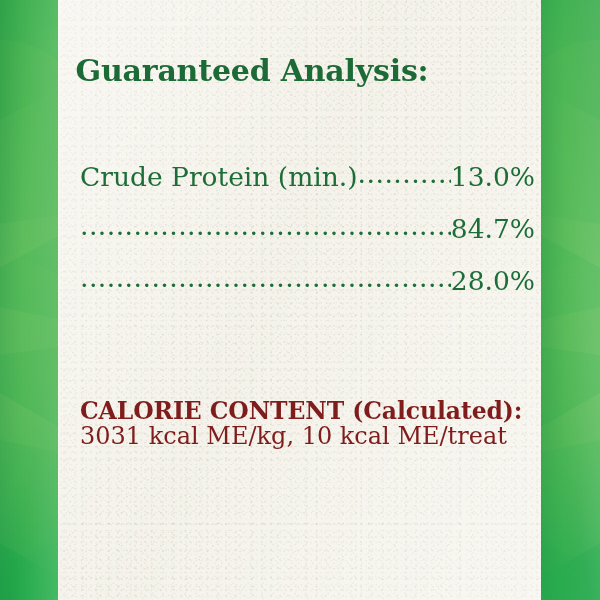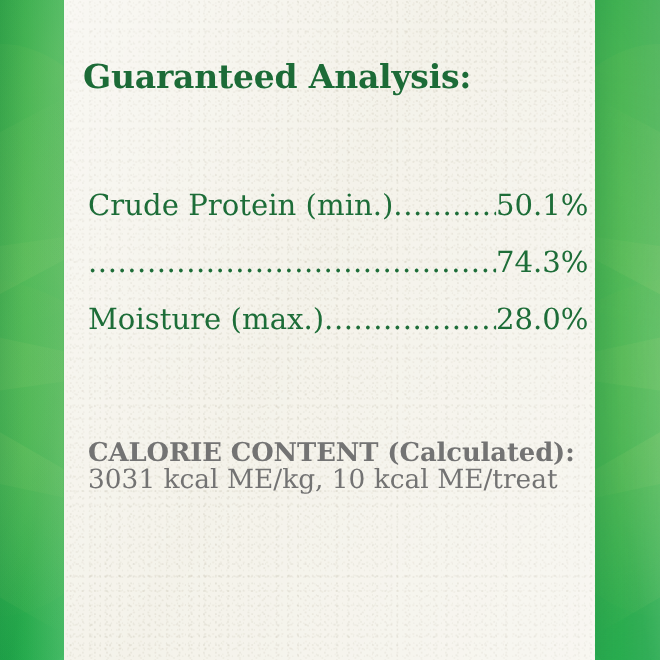--- a/index.html
+++ b/index.html
@@ -137,21 +137,21 @@
   .nutrient-list {
     position: absolute;
     left: 22px;
     top: 150px;
     width: 455px;
   }
   .nutrient-row {
     position: relative;
     height: 52px;
     display: flex;
-    align-items: flex-end;
+    align-items: center;
     color: #1d6d38;
     font-family: "DejaVu Serif", "Liberation Serif", serif;
     font-size: 26.5px;
     font-weight: normal;
     white-space: nowrap;
   }
   .nutrient-label { flex: 0 0 auto; }
   .nutrient-leader {
     flex: 1 1 auto;
     overflow: hidden;
@@ -167,21 +167,21 @@
     letter-spacing: 0.5px;
     color: #1d6d38;
   }
   .nutrient-value { flex: 0 0 auto; }
 
   .calorie-block {
     position: absolute;
     left: 22px;
     top: 400px;
     width: 460px;
-    color: #737373;
+    color: #7f1d1d;
     font-family: "DejaVu Serif", "Liberation Serif", serif;
   }
   .calorie-heading {
     font-size: 23.5px;
     font-weight: bold;
     letter-spacing: -0.1px;
     line-height: 1.0;
     white-space: nowrap;
   }
   .calorie-detail {
@@ -231,31 +231,30 @@
 
   <div class="content">
 
     <div class="panel-title">Guaranteed Analysis:</div>
 
     <div class="nutrient-list">
 
       <div class="nutrient-row">
         <span class="nutrient-label">Crude Protein (min.)</span>
         <span class="nutrient-leader"></span>
-        <span class="nutrient-value">50.1%</span>
+        <span class="nutrient-value">13.0%</span>
       </div>
 
       <div class="nutrient-row">
         <span class="nutrient-leader"></span>
-        <span class="nutrient-value">74.3%</span>
+        <span class="nutrient-value">84.7%</span>
       </div>
 
 
       <div class="nutrient-row">
-        <span class="nutrient-label">Moisture (max.)</span>
         <span class="nutrient-leader"></span>
         <span class="nutrient-value">28.0%</span>
       </div>
 
     </div>
 
     <div class="calorie-block">
       <div class="calorie-heading">CALORIE CONTENT (Calculated):</div>
       <div class="calorie-detail">3031 kcal ME/kg, 10 kcal ME/treat</div>
     </div>

